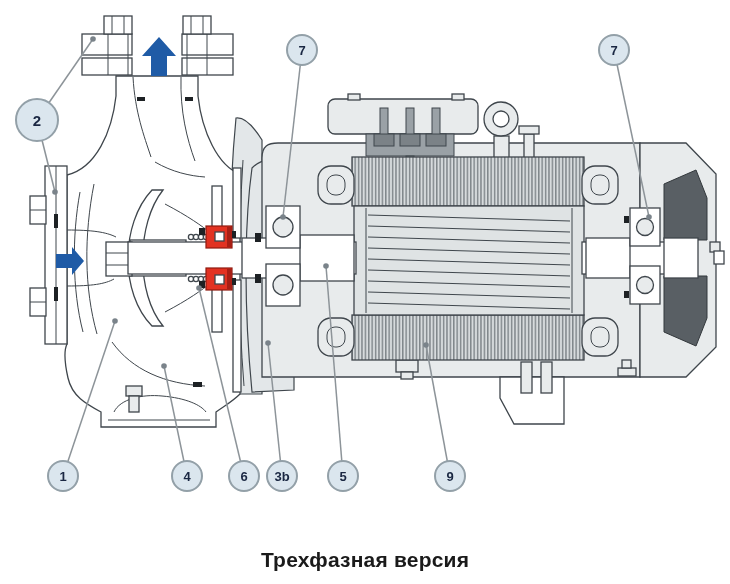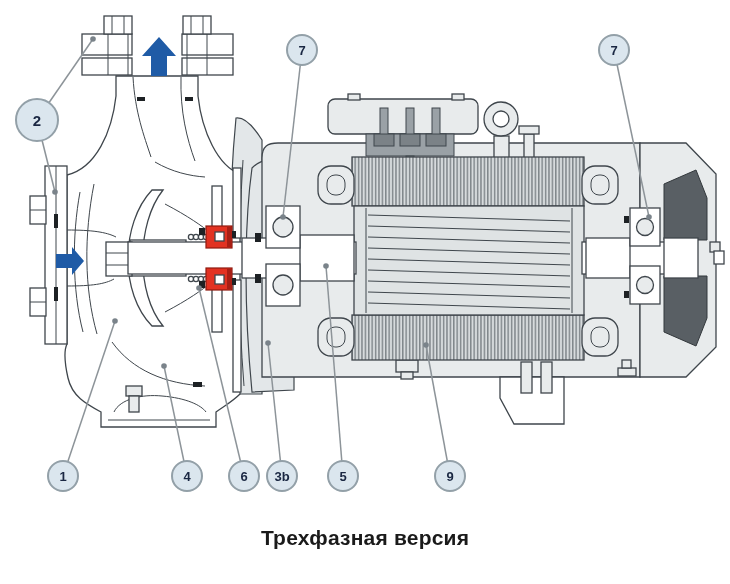--- a/index.html
+++ b/index.html
@@ -18,21 +18,21 @@
   .blk{fill:#1d2124;stroke:none;}
   .red{fill:#e23222;stroke:#8f1a10;stroke-width:1.2;}
   .red2{fill:#a81f15;stroke:none;}
   .blue{fill:#1f5ba6;stroke:none;}
   .leader{stroke:#8d9499;stroke-width:1.5;fill:none;}
   .leader-dot{fill:#7a838a;stroke:none;}
   .callout-circle{fill:#dbe6ee;stroke:#93a0a8;stroke-width:2;}
   .callout-text{fill:#1a2742;font-weight:bold;font-size:13px;text-anchor:middle;
                 font-family:"Liberation Sans",sans-serif;}
   .callout-text.big{font-size:15px;}
-  .caption{position:absolute;top:526px;left:0;width:730px;text-align:center;
+  .caption{position:absolute;top:548px;left:0;width:730px;text-align:center;
            font-size:21px;font-weight:bold;color:#1a1a1a;letter-spacing:.2px;}
 </style>
 </head>
 <body>
 
 <div class="stage">
 <svg id="diagram-svg" width="730" height="584" viewBox="0 0 730 584">
   <defs>
     <pattern id="lam" width="3.4" height="8" patternUnits="userSpaceOnUse">
       <rect width="3.4" height="8" fill="#d7dbdd"></rect>

